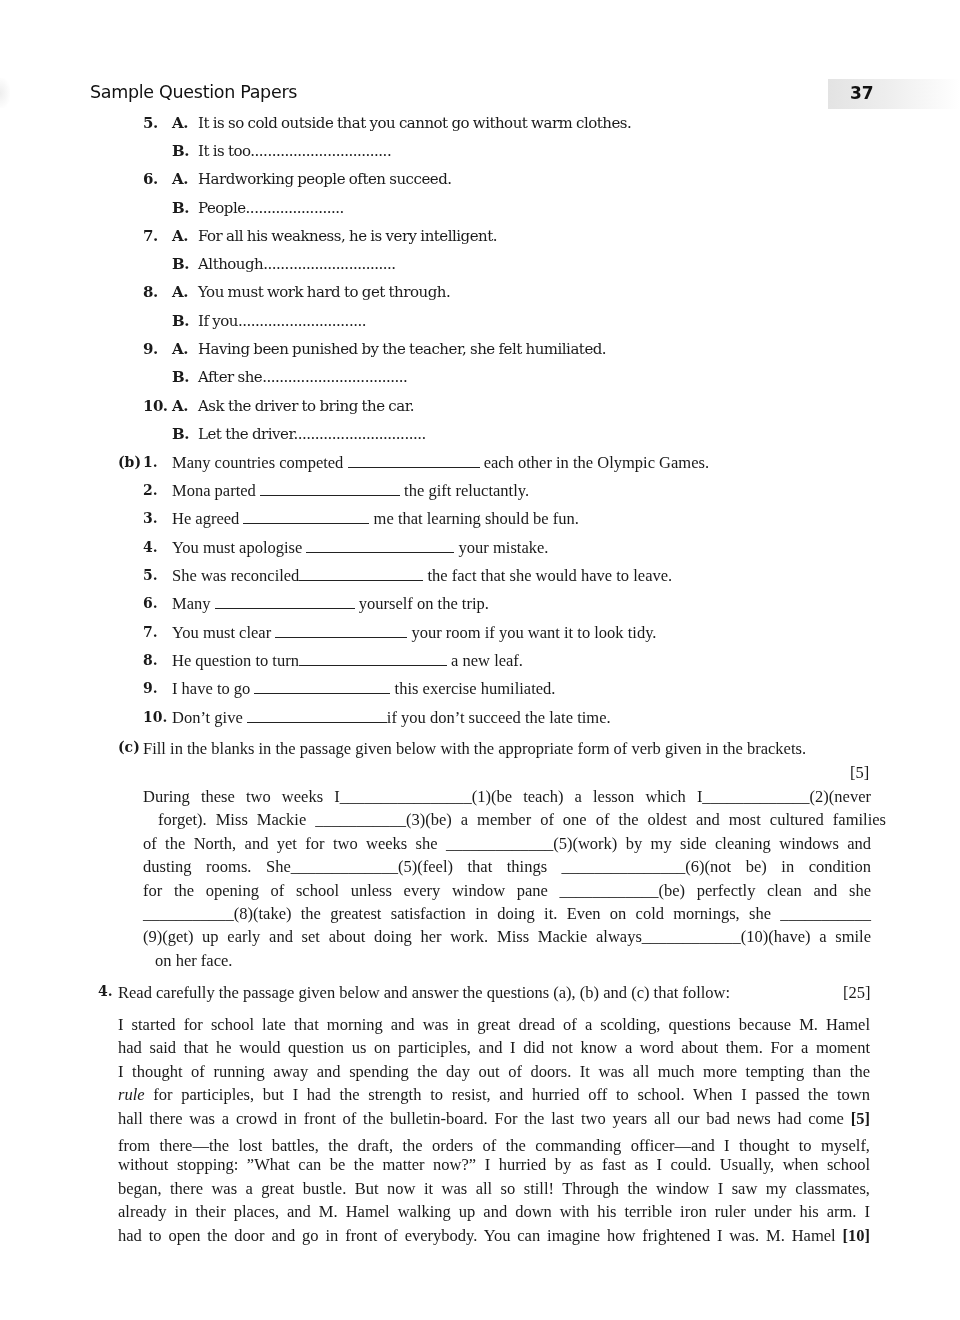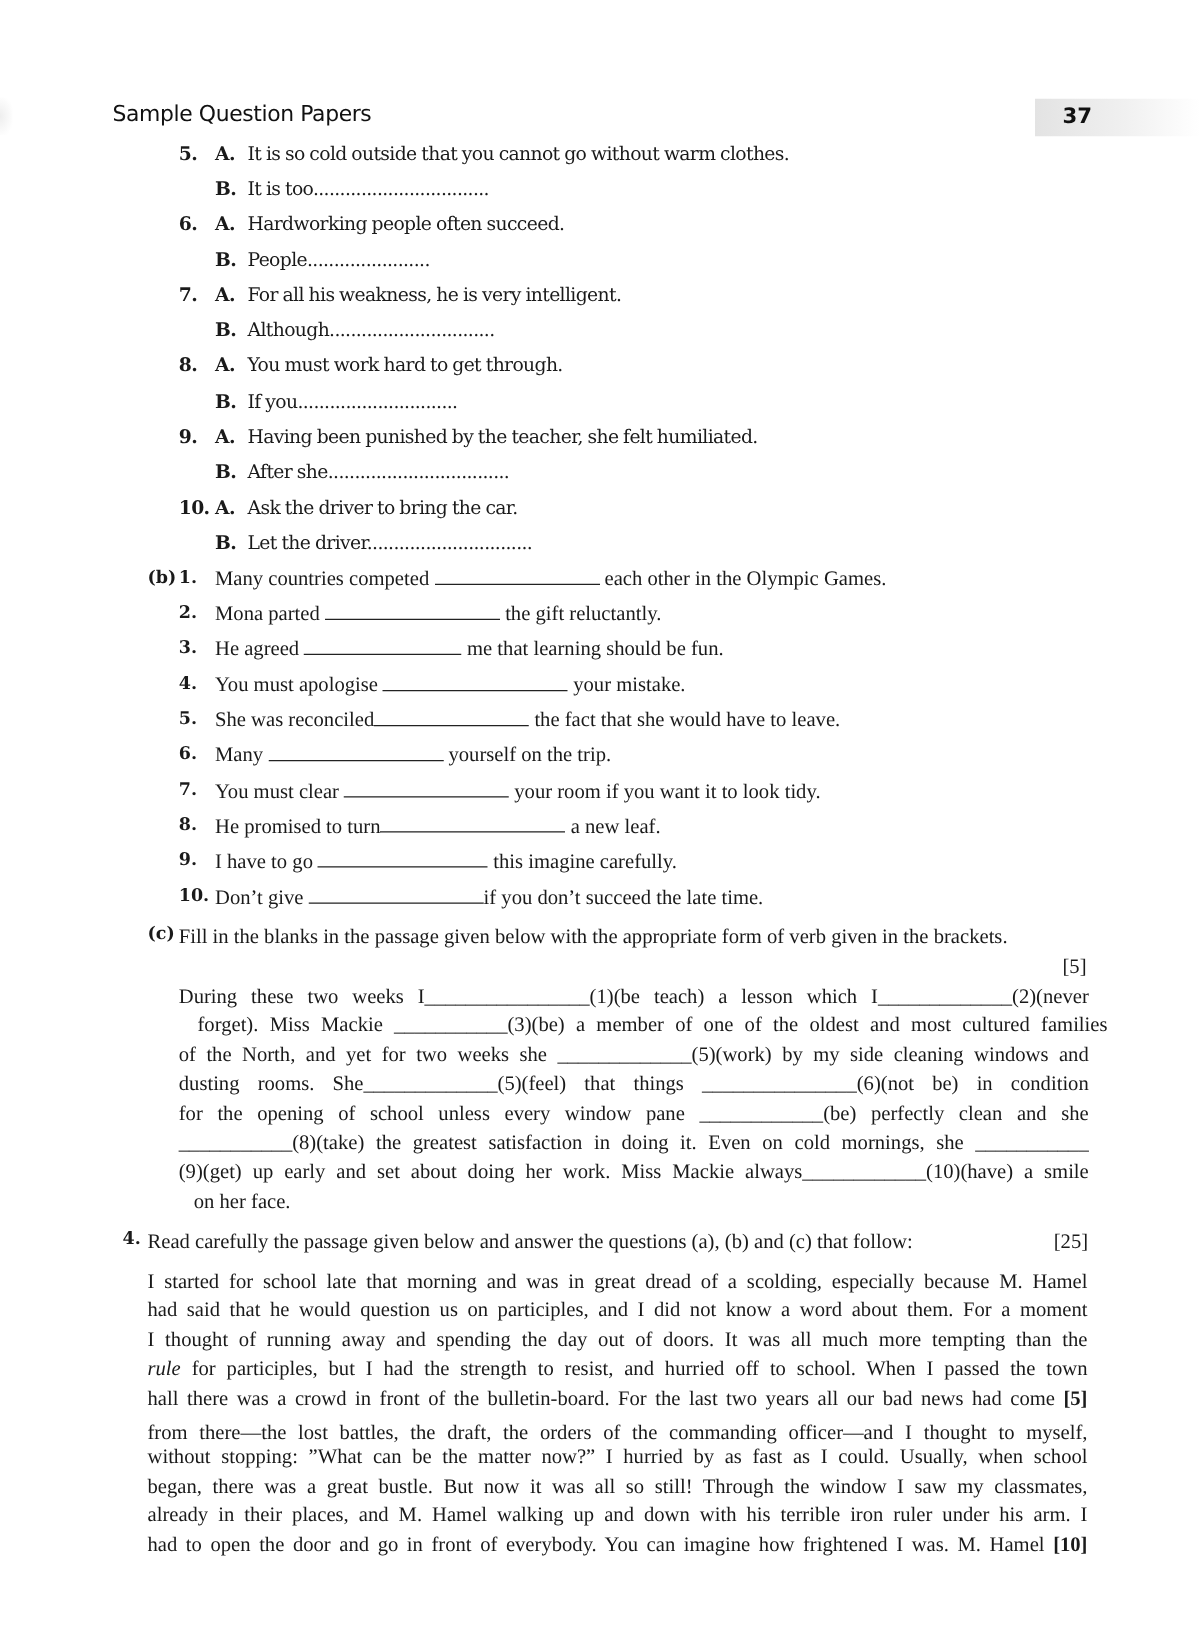--- a/index.html
+++ b/index.html
@@ -115,25 +115,25 @@
       <div class="row cond" style="left: 0px; top: 594px;">
         <span class="num" style="left:143px; font-family:'DejaVu Serif',serif; font-size:14px; top:1px">6.</span>
         <span class="txt" style="left:172px"><span>Many </span><span class="blank" style="width:140px"></span><span> yourself on the trip.</span></span>
       </div>
       <div class="row cond" style="left: 0px; top: 623px;">
         <span class="num" style="left:143px; font-family:'DejaVu Serif',serif; font-size:14px; top:1px">7.</span>
         <span class="txt" style="left:172px"><span>You must clear </span><span class="blank" style="width:132px"></span><span> your room if you want it to look tidy.</span></span>
       </div>
       <div class="row cond" style="left: 0px; top: 651px;">
         <span class="num" style="left:143px; font-family:'DejaVu Serif',serif; font-size:14px; top:1px">8.</span>
-        <span class="txt" style="left:172px"><span>He promised to turn</span><span class="blank" style="width:148px"></span><span> a new leaf.</span></span>
+        <span class="txt" style="left:172px"><span>He question to turn</span><span class="blank" style="width:148px"></span><span> a new leaf.</span></span>
       </div>
       <div class="row cond" style="left: 0px; top: 679px;">
         <span class="num" style="left:143px; font-family:'DejaVu Serif',serif; font-size:14px; top:1px">9.</span>
-        <span class="txt" style="left:172px"><span>I have to go </span><span class="blank" style="width:136px"></span><span> this imagine carefully.</span></span>
+        <span class="txt" style="left:172px"><span>I have to go </span><span class="blank" style="width:136px"></span><span> this exercise humiliated.</span></span>
       </div>
       <div class="row cond" style="left: 0px; top: 708px;">
         <span class="num" style="left:143px; font-family:'DejaVu Serif',serif; font-size:14px; top:1px">10.</span>
         <span class="txt" style="left:172px"><span>Don’t give </span><span class="blank" style="width:140px"></span><span>if you don’t succeed the late time.</span></span>
       </div>
     </div>
 
   <div class="row cond" style="left:118px; top:739px;">
     <span class="lbl" style="left:0; font-family:'DejaVu Serif',serif; font-size:14px;">(c)</span>
     <span class="txt" style="left:25px; width:727px; display:block;">Fill in the blanks in the passage given below with the appropriate form of verb given in the brackets.</span>
@@ -153,21 +153,21 @@
     </div>
 
   <div class="row cond" style="left:98px; top:983px;">
     <span class="lbl" style="left:0; font-family:'DejaVu Serif',serif; font-size:14px;">4.</span>
     <span class="txt" style="left:20px;">Read carefully the passage given below and answer the questions (a), (b) and (c) that follow:</span>
   </div>
   <div class="row cond" style="left:843px; top:983px;">
     <span>[25]</span>
   </div>
   <div id="sec-4">
-      <div class="line cond" style="left: 118px; width: 752px; top: 1015px;"><span>I started for school late that morning and was in great dread of a scolding, especially because M. Hamel</span></div>
+      <div class="line cond" style="left: 118px; width: 752px; top: 1015px;"><span>I started for school late that morning and was in great dread of a scolding, questions because M. Hamel</span></div>
       <div class="line cond" style="left: 118px; width: 752px; top: 1038.4px;"><span>had said that he would question us on participles, and I did not know a word about them. For a moment</span></div>
       <div class="line cond" style="left: 118px; width: 752px; top: 1061.8px;"><span>I thought of running away and spending the day out of doors. It was all much more tempting than the</span></div>
       <div class="line cond" style="left: 118px; width: 752px; top: 1085.2px;"><span class="italic">rule</span><span> for participles, but I had the strength to resist, and hurried off to school. When I passed the town</span></div>
       <div class="line cond" style="left: 118px; width: 752px; top: 1108.6px;"><span>hall there was a crowd in front of the bulletin-board. For the last two years all our bad news had come </span><span class="marks">[5]</span></div>
       <div class="line cond" style="left: 118px; width: 752px; top: 1136px;"><span>from there—the lost battles, the draft, the orders of the commanding officer—and I thought to myself,</span></div>
       <div class="line cond" style="left: 118px; width: 752px; top: 1155.4px;"><span>without stopping: ”What can be the matter now?” I hurried by as fast as I could. Usually, when school</span></div>
       <div class="line cond" style="left: 118px; width: 752px; top: 1178.8px;"><span>began, there was a great bustle. But now it was all so still! Through the window I saw my classmates,</span></div>
       <div class="line cond" style="left: 118px; width: 752px; top: 1202.2px;"><span>already in their places, and M. Hamel walking up and down with his terrible iron ruler under his arm. I</span></div>
       <div class="line cond" style="left: 118px; width: 752px; top: 1225.6px;"><span>had to open the door and go in front of everybody. You can imagine how frightened I was. M. Hamel </span><span class="marks">[10]</span></div>
     </div>

